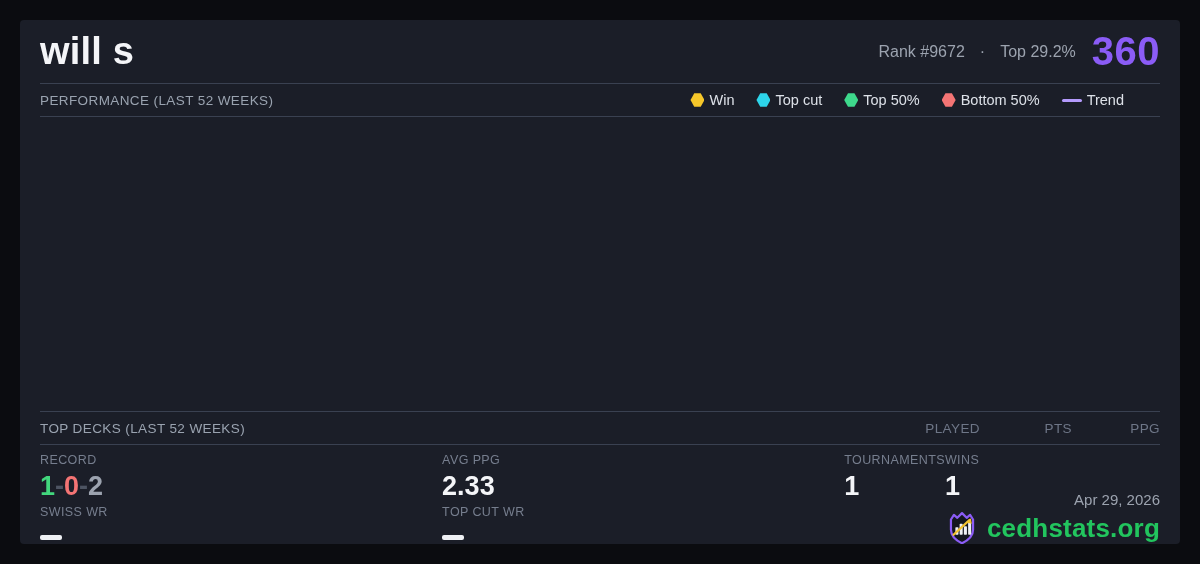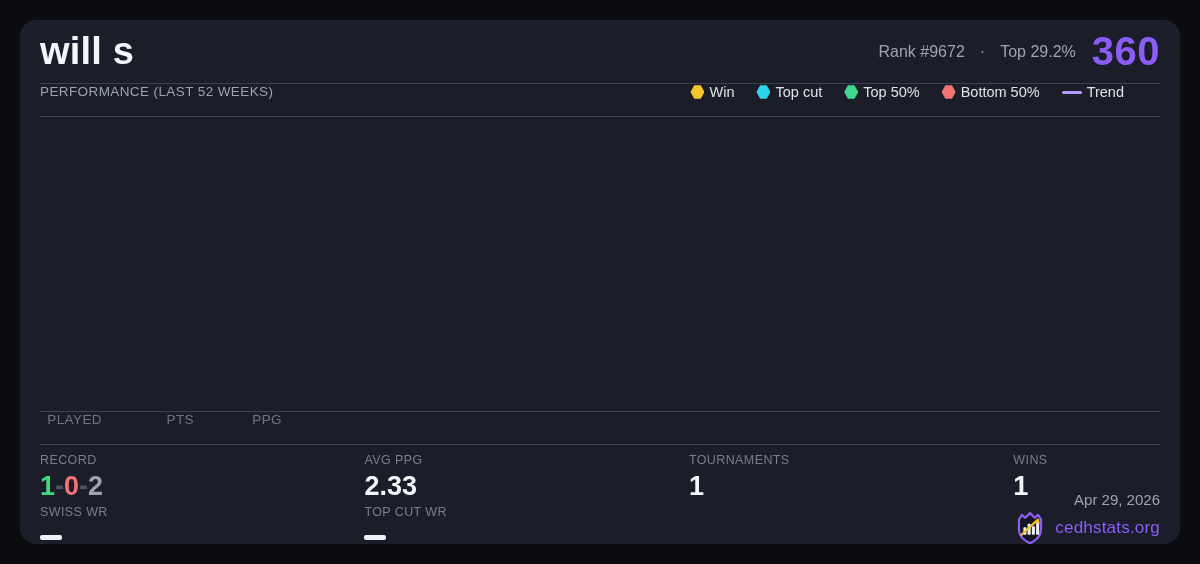--- a/index.html
+++ b/index.html
@@ -6,33 +6,33 @@
     --c-accent:#8b5cf6; --c-win:#f6c72a; --c-topcut:#2dd4ea; --c-top50:#3ed98c;
     --c-bottom50:#f47474; --c-trend:#b49afc; --c-green:#42d77d; --c-red:#f47474;
     --c-draw:#9ca3af; --c-sep:#4d5462; --c-muted:#9ca3af; --c-label:#767e8e;
     --c-divider:#3a4151; --c-card:#1b1e28; --c-bg:#0b0c10; --c-text:#f4f5f8;
     --c-legendtext:#dde1e8; --c-bar-dim:#6b7280; --c-bar-bright:#eef0f4;
   }
   *{box-sizing:border-box;margin:0;padding:0}
   html,body{width:1200px;height:564px;overflow:hidden}
   body{background:var(--c-bg);font-family:"Liberation Sans","DejaVu Sans",sans-serif;position:relative}
   .card{position:absolute;left:20px;top:20px;width:1160px;height:524px;background:var(--c-card);
-        border-radius:16px;display:flex;flex-direction:column;overflow:hidden}
+        border-radius:4px;display:flex;flex-direction:column;overflow:hidden}
   .px{padding-left:20px;padding-right:20px}
   .divider{height:1px;background:var(--c-divider);margin:0 20px;flex:0 0 1px}
 
   
   .hdr{height:63px;display:flex;align-items:center;justify-content:space-between}
   .player-name{font-size:38px;font-weight:800;color:var(--c-text);letter-spacing:.2px}
   .hdr-right{display:flex;align-items:center}
   .rank-line{font-size:16px;color:var(--c-muted);display:flex;align-items:center;gap:15px}
   .points{font-size:40px;font-weight:700;color:var(--c-accent);margin-left:16px;letter-spacing:.5px}
 
   
-  .sec-row{height:32px;display:flex;align-items:flex-start;justify-content:space-between}
+  .sec-row{height:32px;display:flex;align-items:center;justify-content:space-between}
   .sec-title{font-size:13.5px;color:#9aa3b0;letter-spacing:.4px}
 
   
   .legend{display:flex;align-items:center;gap:22px;margin-right:36px}
   .legend-item{display:flex;align-items:center;gap:5px;cursor:pointer}
   .legend-label{font-size:14.5px;color:var(--c-legendtext)}
   .dot{width:14px;height:14px;clip-path:polygon(27% 2%,73% 2%,100% 50%,73% 98%,27% 98%,0% 50%)}
   .dot-win{background:var(--c-win)}
   .dot-topcut{background:var(--c-topcut)}
   .dot-top50{background:var(--c-top50)}
@@ -43,38 +43,38 @@
   .chart-area{flex:1 1 auto}
 
   
   .cols{display:flex;align-items:center;gap:12px;color:#6e7687;font-size:13.5px;letter-spacing:.4px}
   .col-h{text-align:right}
   .col-h:nth-child(1){min-width:62px}
   .col-h:nth-child(2){min-width:80px}
   .col-h:nth-child(3){min-width:76px}
 
   
-  .stats{flex:0 0 91px;display:grid;grid-template-columns:repeat(3,1fr);
+  .stats{flex:0 0 91px;display:grid;grid-template-columns:repeat(2,1fr);
          grid-template-rows:52px 39px;padding:8px 20px 0}
   .stat .lbl{font-size:12.5px;color:var(--c-label);letter-spacing:.4px;margin-bottom:5px}
   .stat .val{font-size:27px;font-weight:700;line-height:28px;color:var(--c-text)}
   .val-green{color:var(--c-green)}
   .val-yellow{color:#fbbf24}
   .rec-w{color:var(--c-green)} .rec-l{color:var(--c-red)} .rec-d{color:var(--c-draw)}
   .rec-s{color:var(--c-sep)}
   .bar{width:22px;height:5px;border-radius:2px;margin-top:16px}
   .bar-dim{background:var(--c-bar-dim)}
   .bar-bright{background:var(--c-bar-bright)}
 
   
   .footer-cell{grid-column:4;grid-row:2;display:flex;flex-direction:column;align-items:flex-end;
                justify-content:flex-start;margin-top:-14px}
   .date{font-size:15px;color:var(--c-muted)}
   .brand-row{display:flex;align-items:center;gap:8px;margin-top:2px;cursor:pointer}
-  .brand-text{font-size:17px;font-weight:400;color:#8b5cf6;letter-spacing:.2px}
+  .brand-text{font-size:26px;font-weight:700;color:#22c55e;letter-spacing:.2px}
 </style>
 </head>
 <body>
 
 <div class="card">
 
   <div class="hdr px">
     <div class="player-name">will s</div>
     <div class="hdr-right">
       <div class="rank-line">
@@ -111,20 +111,21 @@
         <span class="legend-label">Trend</span>
       </div>
     </div>
   </div>
   <div class="divider"></div>
 
   <div class="chart-area"></div>
 
   <div class="divider"></div>
   <div class="sec-row px">
+    <span class="sec-title">TOP DECKS (LAST 52 WEEKS)</span>
     <div class="cols">
       <span class="col-h">PLAYED</span>
       <span class="col-h">PTS</span>
       <span class="col-h">PPG</span>
     </div>
   </div>
   <div class="divider"></div>
 
   <div class="stats">
 

